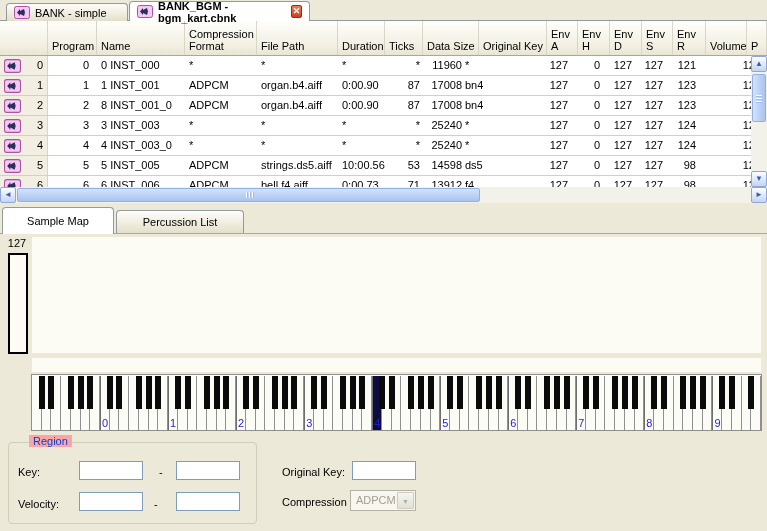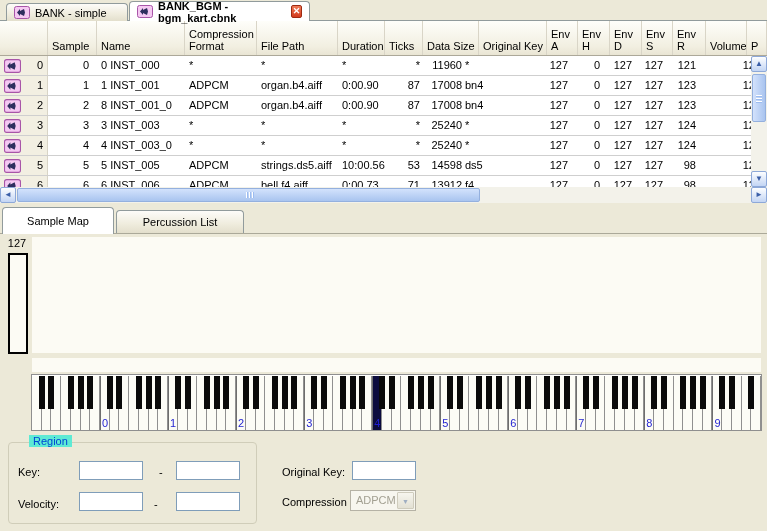--- a/index.html
+++ b/index.html
@@ -78,21 +78,21 @@
               border:1px solid #8F8F8F; }
   .wkey { position:absolute; top:1px; height:54px; background:#FCFCF6; border-right:1px solid #909090; }
   .wkey.octstart { border-left:1px solid #6E6E6E; }
   .wkey.sel { background:#0C0C3E; }
   .bkey { position:absolute; top:1px; height:33px; width:6px; background:#0A0A0A; z-index:3; }
   .octlabel { position:absolute; bottom:1px; z-index:4; color:#1F1FD1; font-size:11px; }
 
   
   .groupbox { position:absolute; left:8px; top:442px; width:249px; height:82px;
               border:1px solid #D0CDB9; border-radius:4px; }
-  .group-title { position:absolute; left:20px; top:-8px; background:#5eead4; padding:0 4px; color:#0046D5; }
+  .group-title { position:absolute; left:20px; top:-8px; background:#fca5a5; padding:0 4px; color:#0046D5; }
   .flabel { position:absolute; color:#000; }
   .tfield { position:absolute; width:64px; height:19px; background:#FFFFFF; border:1px solid #7F9DB9; }
   .dash { position:absolute; }
   .combo { position:absolute; left:350px; top:490px; width:66px; height:21px; background:#F7F6EF;
            border:1px solid #B5B2A5; color:#A3A092; line-height:19px; padding-left:5px; }
   .combo-btn { position:absolute; right:1px; top:1px; bottom:1px; width:17px;
            background:linear-gradient(#F6F5EE,#E3E1D4); border:1px solid #CFCCBD; border-radius:1px;
            color:#9FAEC2; font-size:7px; text-align:center; line-height:17px; }
 </style>
 </head>
@@ -118,21 +118,21 @@
             <path d="M3 6.5 L6 3 L6 5 L10 3 L11 6.5 L10 10 L6 8 L6 10 Z" fill="#2E2E5E"></path>
           </svg>
       </span>
       <span>BANK_BGM - bgm_kart.cbnk</span>
       <span class="closebtn">✕</span>
     </div>
   </div>
 
   <div class="thead">
     <div class="hcell c0"></div>
-    <div class="hcell c1">Sample</div>
+    <div class="hcell c1">Program</div>
     <div class="hcell c2">Name</div>
     <div class="hcell c3 wrap">Compression Format</div>
     <div class="hcell c4">File Path</div>
     <div class="hcell c5">Duration</div>
     <div class="hcell c6">Ticks</div>
     <div class="hcell c7">Data Size</div>
     <div class="hcell c8">Original Key</div>
     <div class="hcell c9 wrap">Env A</div>
     <div class="hcell c10 wrap">Env H</div>
     <div class="hcell c11 wrap">Env D</div>

